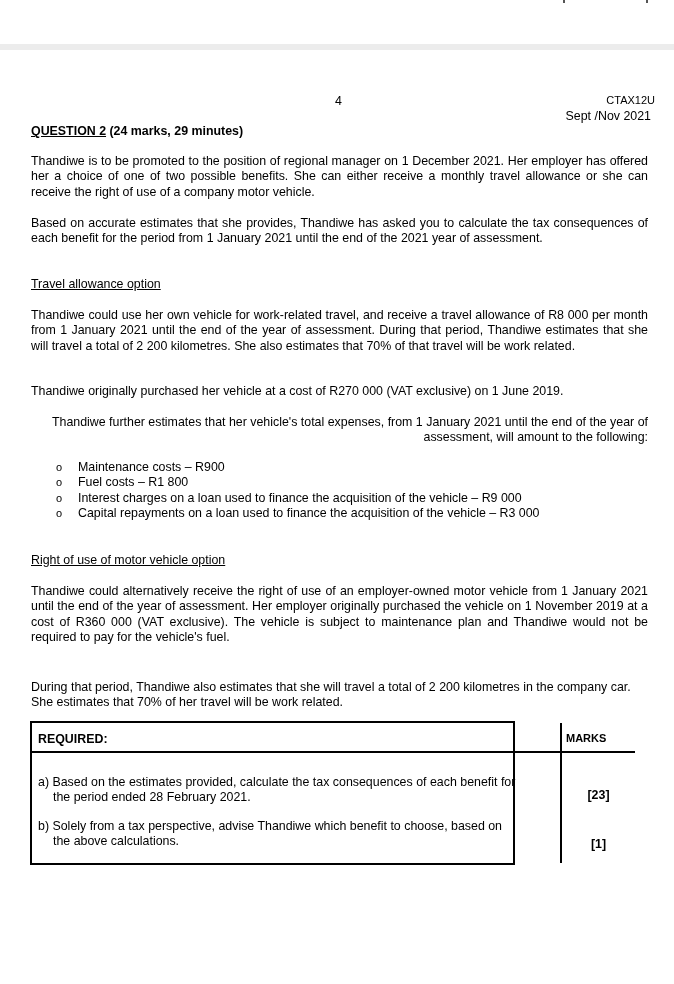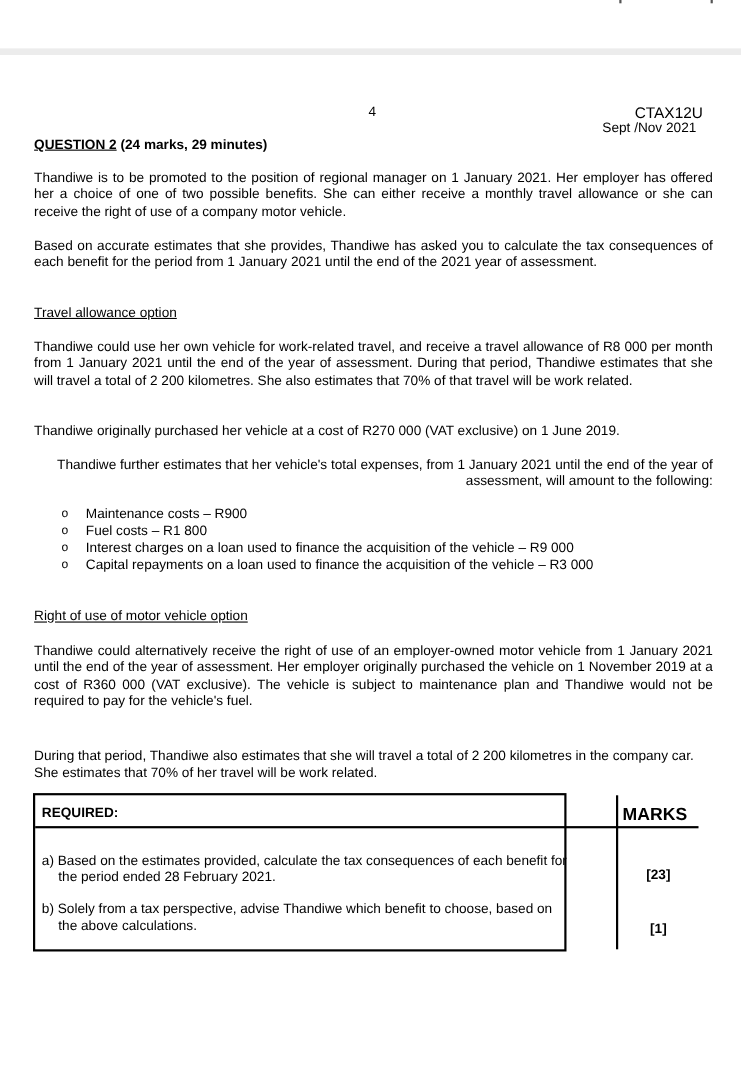--- a/index.html
+++ b/index.html
@@ -41,22 +41,22 @@
     .page {
       position: absolute;
       top: 50px;
       left: 0;
       width: 674px;
       height: 934px;
       background: #fff;
     }
     .abs { position: absolute; white-space: nowrap; }
     .page-number { left: 335px; top: 44px; font-size: 12.4px; }
-    .course-code { right: 35px; top: 44px; font-size: 14px; text-align: left; }
-    .exam-session { right: 41px; top: 59px; font-size: 12.4px; text-align: right; }
+    .course-code { right: 19px; top: 44px; font-size: 11px; text-align: left; }
+    .exam-session { right: 23px; top: 59px; font-size: 12.4px; text-align: right; }
     .question-heading { left: 31px; top: 74px; font-weight: bold; font-size: 12.4px; }
     .question-heading .u { text-decoration: underline; }
 
     .para {
       position: absolute;
       left: 31px;
       width: 617px;
       text-align: justify;
       line-height: 15.4px;
       font-size: 12.4px;
@@ -121,21 +121,21 @@
       left: 6px;
       top: 9px;
       font-weight: bold;
       font-size: 12.4px;
     }
     .req-table .hdr-marks {
       position: absolute;
       left: 534px;
       top: 9px;
       font-weight: bold;
-      font-size: 16px;
+      font-size: 11px;
     }
     .req-table .item {
       position: absolute;
       left: 6px;
       width: 518px;
       font-size: 12.4px;
       line-height: 15.4px;
       text-align: justify;
     }
     .req-table .item .lbl { }
@@ -160,21 +160,21 @@
 <div class="page-separator"></div>
 
 <div class="page">
 
   <div class="abs page-number">4</div>
   <div class="abs course-code">CTAX12U</div>
   <div class="abs exam-session">Sept /Nov 2021</div>
 
   <div class="abs question-heading"><span class="u">QUESTION 2</span><span> (24 marks, 29 minutes)</span></div>
 
-  <div class="para" style="top:104px;">Thandiwe is to be promoted to the position of regional manager on 1 January 2021. Her employer has offered her a choice of one of two possible benefits. She can either receive a monthly travel allowance or she can receive the right of use of a company motor vehicle.</div>
+  <div class="para" style="top:104px;">Thandiwe is to be promoted to the position of regional manager on 1 December 2021. Her employer has offered her a choice of one of two possible benefits. She can either receive a monthly travel allowance or she can receive the right of use of a company motor vehicle.</div>
   <div class="para" style="top:166px;">Based on accurate estimates that she provides, Thandiwe has asked you to calculate the tax consequences of each benefit for the period from 1 January 2021 until the end of the 2021 year of assessment.</div>
 
   <div class="subhead" style="top:227px;">Travel allowance option</div>
 
   <div class="para" style="top:258px;">Thandiwe could use her own vehicle for work-related travel, and receive a travel allowance of R8 000 per month from 1 January 2021 until the end of the year of assessment. During that period, Thandiwe estimates that she will travel a total of 2 200 kilometres. She also estimates that 70% of that travel will be work related.</div>
   <div class="para left" style="top:334px;">Thandiwe originally purchased her vehicle at a cost of R270 000 (VAT exclusive) on 1 June 2019.</div>
   <div class="para left" style="top:365px;text-align:right;">Thandiwe further estimates that her vehicle's total expenses, from 1 January 2021 until the end of the year of assessment, will amount to the following:</div>
 
   <ul class="bullets">
     <li><span class="bullet-icon">o</span><span>Maintenance costs – R900</span></li>

